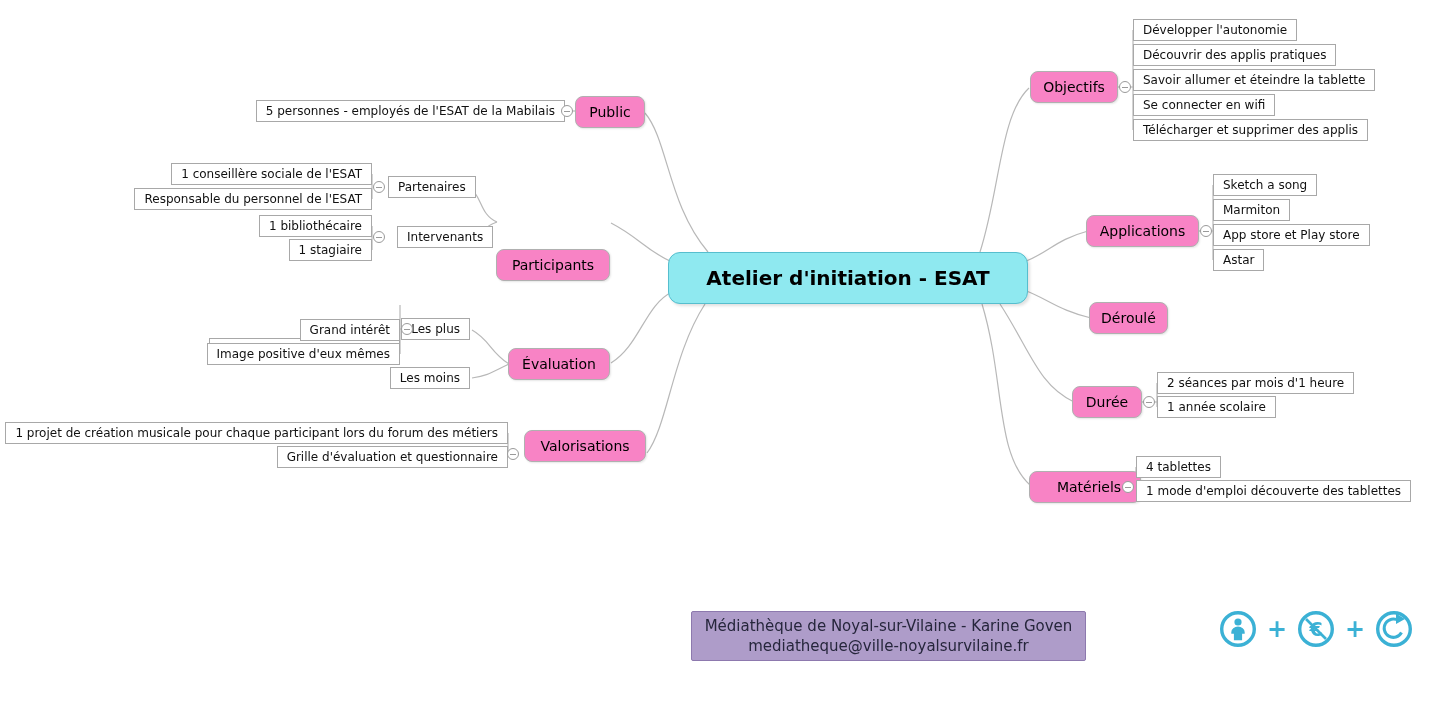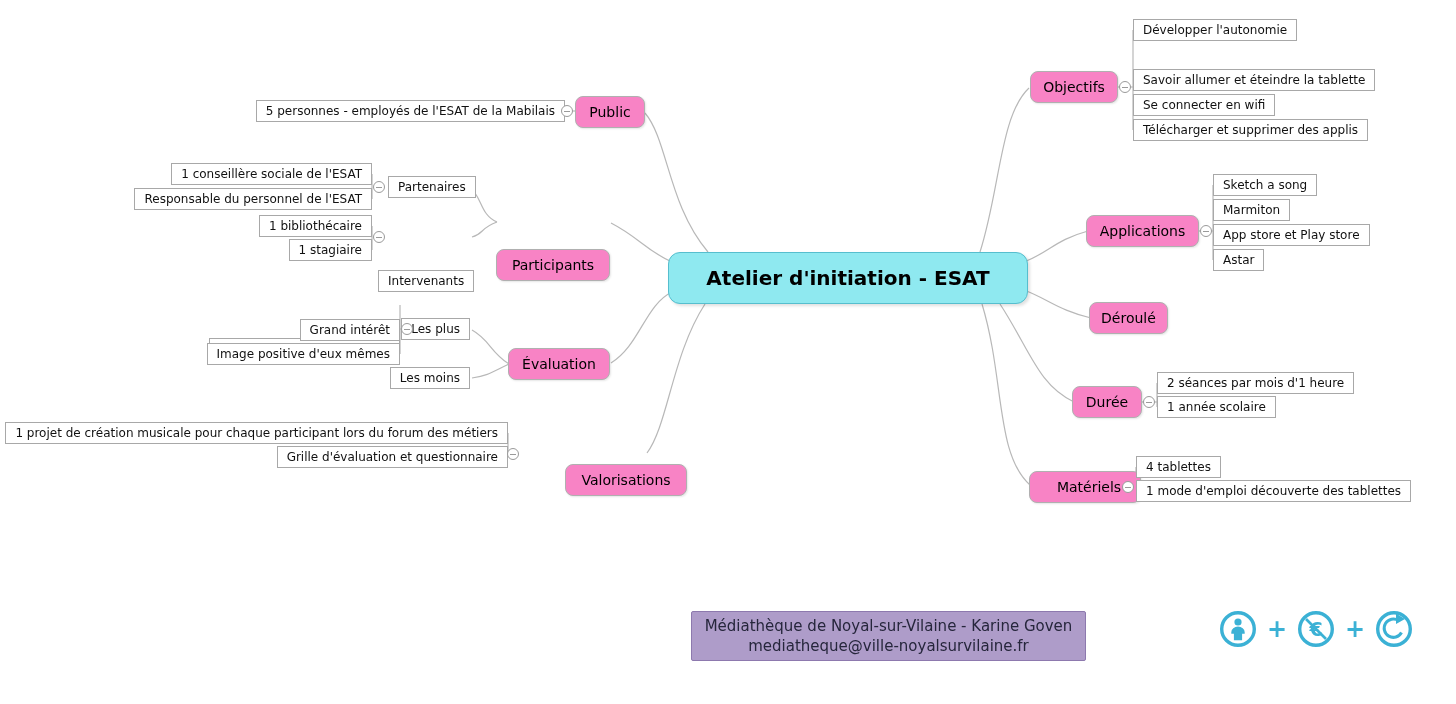--- a/index.html
+++ b/index.html
@@ -95,47 +95,48 @@
 
     <path d="M1121,487 L1136,487"></path>
     <path d="M1136,467 L1136,491"></path>
   </svg>
 
   <div class="root">Atelier d'initiation  - ESAT</div>
 
   <div class="branch" style="left:575px; top:96px;  width:70px;">Public</div>
   <div class="branch" style="left:496px; top:206px; width:114px;margin-top:43px;">Participants</div>
   <div class="branch" style="left:508px; top:348px; width:102px;">Évaluation</div>
-  <div class="branch" style="left:524px; top:464px; width:122px;margin-left:41px;">Valorisations</div>
+  <div class="branch" style="left:524px; top:430px; width:122px;">Valorisations</div>
   <div class="branch" style="left:1030px; top:71px;  width:88px;">Objectifs</div>
   <div class="branch" style="left:1086px; top:215px; width:113px;">Applications</div>
   <div class="branch" style="left:1089px; top:302px; width:79px;">Déroulé</div>
   <div class="branch" style="left:1072px; top:386px; width:70px;text-align:right;">Durée</div>
   <div class="branch" style="left:1029px; top:471px; width:112px;padding-left:8px;">Matériels</div>
 
   <div class="leaf" style="right:891px; top:100px;">5 personnes  - employés de l'ESAT de la Mabilais</div>
 
   <div class="leaf" style="left:388px; top:176px;">Partenaires</div>
   <div class="leaf" style="right:1084px; top:163px;">1 conseillère sociale de l'ESAT</div>
   <div class="leaf" style="right:1084px; top:188px;">Responsable du personnel de l'ESAT</div>
 
-  <div class="leaf" style="left:378px; top:226px;margin-top:44px;">Intervenants</div>
+  <div class="leaf" style="left:397px; top:226px;">Intervenants</div>
   <div class="leaf" style="right:1084px; top:215px;">1 bibliothécaire</div>
   <div class="leaf" style="right:1084px; top:239px;">1 stagiaire</div>
 
   <div class="leaf" style="right:986px; top:318px;">Les plus</div>
   <div class="leaf" style="right:986px; top:367px;">Les moins</div>
   <div class="leaf" style="right:1056px; top:294px;margin-top:44px;">Satisfaction des participants</div>
   <div class="leaf" style="right:1056px; top:319px;">Grand intérêt</div>
   <div class="leaf" style="right:1056px; top:343px;">Image positive d'eux mêmes</div>
 
   <div class="leaf" style="right:948px; top:422px;">1 projet de création musicale pour chaque participant lors du forum des métiers</div>
   <div class="leaf" style="right:948px; top:446px;">Grille d'évaluation et questionnaire</div>
 
   <div class="leaf" style="left:1133px; top:19px;">Développer l'autonomie</div>
+  <div class="leaf" style="left:1133px; top:44px;">Découvrir des applis pratiques</div>
   <div class="leaf" style="left:1133px; top:69px;">Savoir allumer et éteindre la tablette</div>
   <div class="leaf" style="left:1133px; top:94px;">Se connecter en wifi</div>
   <div class="leaf" style="left:1133px; top:119px;">Télécharger et supprimer des applis</div>
 
   <div class="leaf" style="left:1213px; top:174px;">Sketch a song</div>
   <div class="leaf" style="left:1213px; top:199px;">Marmiton</div>
   <div class="leaf" style="left:1213px; top:224px;">App store et Play store</div>
   <div class="leaf" style="left:1213px; top:249px;">Astar</div>
 
   <div class="leaf" style="left:1157px; top:372px;">2 séances par mois d'1 heure</div>

